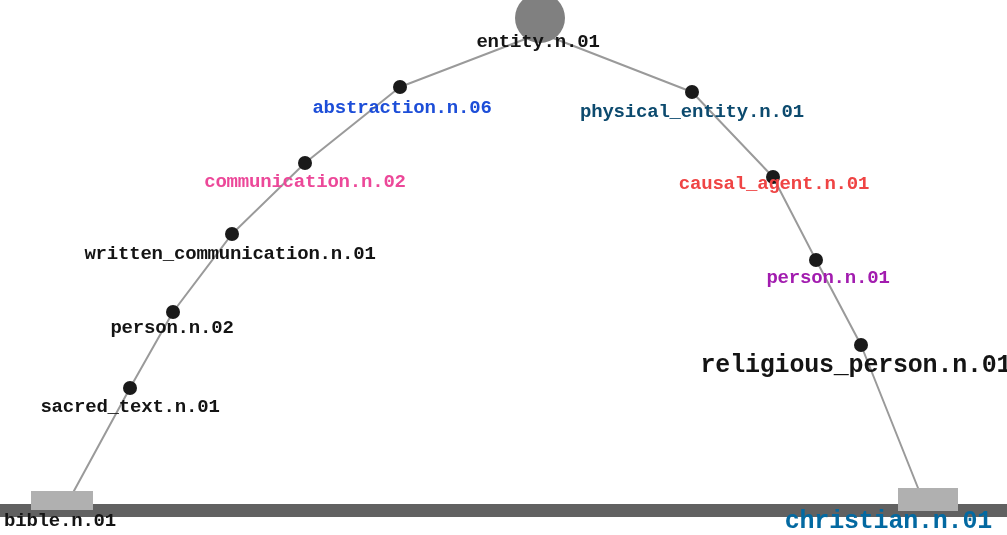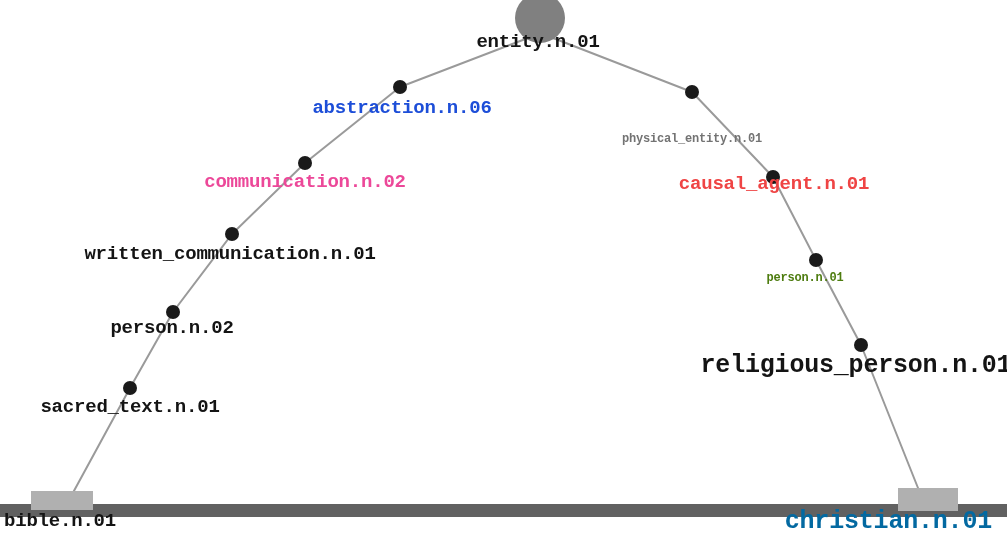--- a/index.html
+++ b/index.html
@@ -82,19 +82,19 @@
 
   <div id="labels-layer">
       <div class="node-label anchor-left" style="left: 4px; top: 521px; font-size: 19px; color: rgb(20, 20, 20);">bible.n.01</div>
       <div class="node-label anchor-right" style="left: 992px; top: 521px; font-size: 25px; color: #0369a1;">christian.n.01</div>
       <div class="node-label anchor-center" style="left: 538px; top: 42px; font-size: 19px; color: rgb(20, 20, 20);">entity.n.01</div>
       <div class="node-label anchor-center" style="left: 402px; top: 108px; font-size: 19px; color: #1d4ed8;">abstraction.n.06</div>
       <div class="node-label anchor-center" style="left: 305px; top: 182px; font-size: 19px; color: #ec4899;">communication.n.02</div>
       <div class="node-label anchor-center" style="left: 230px; top: 254px; font-size: 19px; color: rgb(20, 20, 20);">written_communication.n.01</div>
       <div class="node-label anchor-center" style="left: 172px; top: 328px; font-size: 19px; color: rgb(20, 20, 20);">person.n.02</div>
       <div class="node-label anchor-center" style="left: 130px; top: 407px; font-size: 19px; color: rgb(20, 20, 20);">sacred_text.n.01</div>
-      <div class="node-label anchor-center" style="left: 692px; top: 112px; font-size: 12px; color: #737373; margin-top: 27px;">physical_entity.n.01</div>
+      <div class="node-label anchor-center" style="left: 692px; top: 112px; font-size: 19px; color: #0c4a6e;">physical_entity.n.01</div>
       <div class="node-label anchor-center" style="left: 774px; top: 184px; font-size: 19px; color: #ef4444;">causal_agent.n.01</div>
-      <div class="node-label anchor-center" style="left: 805px; top: 278px; font-size: 12px; color: #4d7c0f;">person.n.01</div>
+      <div class="node-label anchor-center" style="left: 828px; top: 278px; font-size: 19px; color: #a21caf;">person.n.01</div>
       <div class="node-label anchor-center" style="left: 856px; top: 365px; font-size: 25px; color: rgb(20, 20, 20);">religious_person.n.01</div>
     </div>
 
 </div>
 
 </body></html>

